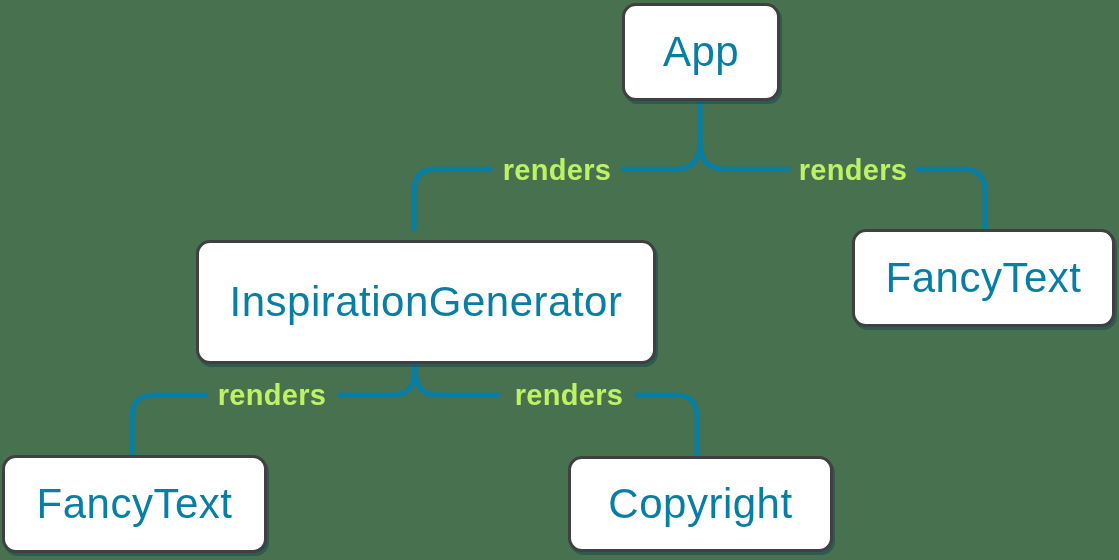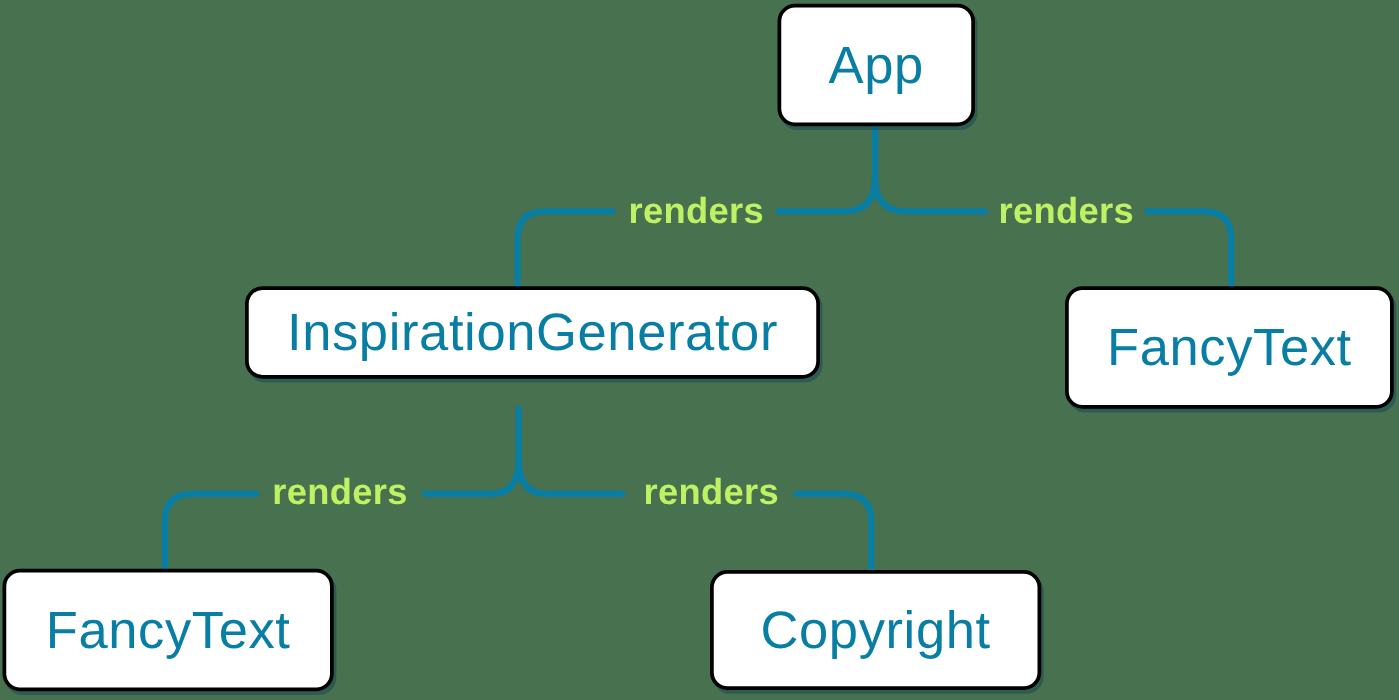--- a/index.html
+++ b/index.html
@@ -25,34 +25,34 @@
   .connector-layer path {
     fill: none;
     stroke: #087EA4;
     stroke-width: 5;
     stroke-linecap: round;
   }
   .node {
     position: absolute;
     box-sizing: border-box;
     background: #FFFFFF;
-    border: 3px solid #000000;
+    border: 3px solid #404040;
     border-radius: 14px;
     box-shadow: 2px 3px 0 rgba(13, 63, 84, 0.45);
     display: flex;
     align-items: center;
     justify-content: center;
     color: #087EA4;
     font-size: 42px;
     font-weight: 500;
     letter-spacing: 0.5px;
     white-space: nowrap;
   }
   .node-app            { left: 622px; top: 3px;   width: 158px; height: 98px; }
-  .node-ig             { left: 196px; top: 229px; width: 460px; height: 74px; }
+  .node-ig             { left: 196px; top: 240px; width: 460px; height: 124px; }
   .node-ft-top         { left: 852px; top: 229px; width: 263px; height: 98px; }
   .node-ft-bottom      { left: 2px;   top: 455px; width: 265px; height: 98px; }
   .node-copyright      { left: 568px; top: 456px; width: 265px; height: 96px; }
   .edge-label {
     position: absolute;
     transform: translate(-50%, -50%);
     color: #bef264;
     font-size: 29px;
     font-weight: 700;
     letter-spacing: 0.3px;

